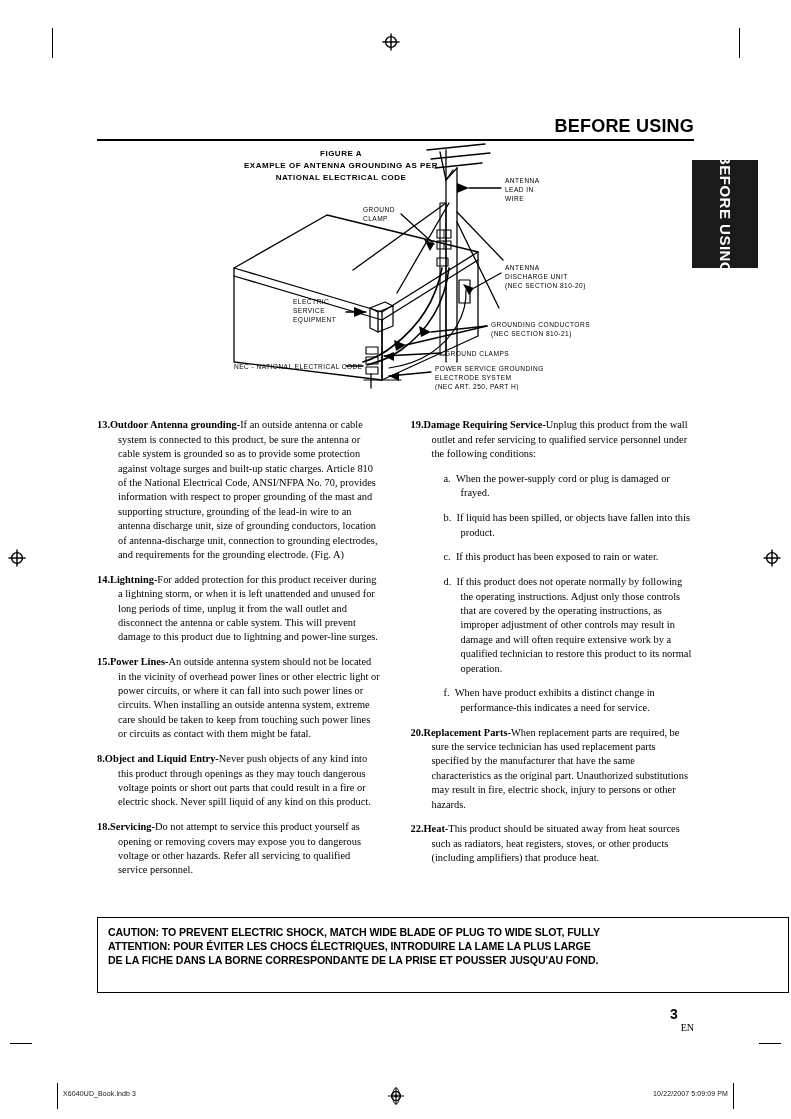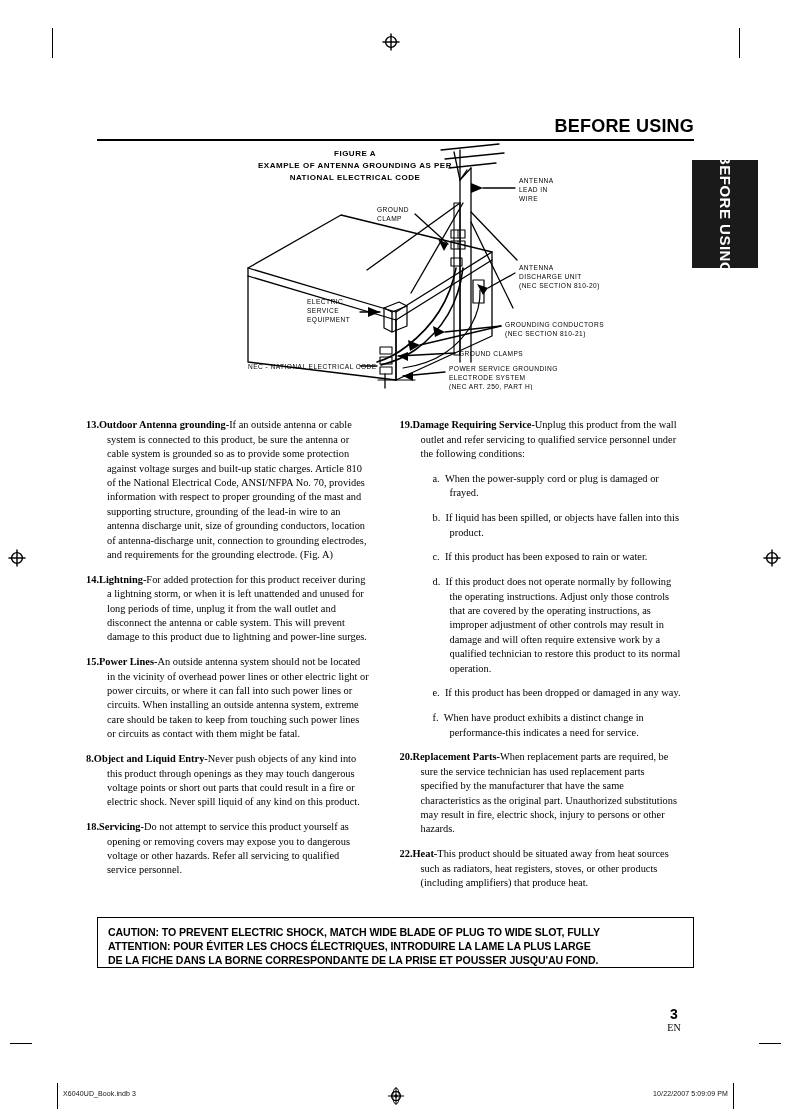--- a/index.html
+++ b/index.html
@@ -72,21 +72,21 @@
     font-weight: bold;
     font-size: 15px;
     letter-spacing: 0.5px;
     line-height: 16px;
     text-align: center;
   }
 
   
   .figure-block {
     position: absolute;
-    left: 115px;
+    left: 101px;
     top: 140px;
     width: 595px;
     height: 250px;
   }
   .figure-caption {
     position: absolute;
     left: 95px;
     top: 8px;
     width: 290px;
     text-align: center;
@@ -98,21 +98,21 @@
   }
   .fig-svg {
     position: absolute;
     left: 0;
     top: 0;
   }
 
   
   .columns {
     position: absolute;
-    left: 86px;
+    left: 97px;
     top: 408px;
     width: 597px;
     display: flex;
     gap: 30px;
   }
   .col { width: 286px; }
 
   .item {
     display: block;
     font-size: 10.4px;
@@ -137,24 +137,24 @@
   .item .sublabel {
     font-weight: normal;
   }
   .item .body-txt { font-weight: normal; }
 
   
   .caution-box {
     position: absolute;
     left: 97px;
     top: 917px;
-    width: 597px;
+    width: 692px;
     border: 1.6px solid #000;
     box-sizing: border-box;
-    padding: 7px 10px 0 10px;
+    padding: 7px 10px 25px 10px;
   }
   .caution-line {
     font-family: "Liberation Sans", sans-serif;
     font-weight: bold;
     font-size: 10.6px;
     line-height: 14px;
     letter-spacing: -0.1px;
   }
 
   
@@ -168,20 +168,21 @@
   .page-number .pn {
     font-family: "Liberation Sans", sans-serif;
     font-weight: bold;
     font-size: 14px;
     line-height: 15px;
   }
   .page-number .lang {
     font-family: "Liberation Serif", serif;
     font-size: 10px;
     line-height: 12px;
+    text-align: right;
   }
 
   .imprint {
     position: absolute;
     font-family: "Liberation Sans", sans-serif;
     font-size: 7px;
     color: #111;
     letter-spacing: 0.1px;
   }
   .imprint-left  { left: 63px;  top: 1090px; }
@@ -367,21 +368,20 @@
       <p class="item"><span class="num">15.</span><span class="term">Power Lines-</span><span class="body-txt">An outside antenna system should not be located in the vicinity of overhead power lines or other electric light or power circuits, or where it can fall into such power lines or circuits. When installing an outside antenna system, extreme care should be taken to keep from touching such power lines or circuits as contact with them might be fatal.</span></p>
       <p class="item"><span class="num">8.</span><span class="term">Object and Liquid Entry-</span><span class="body-txt">Never push objects of any kind into this product through openings as they may touch dangerous voltage points or short out parts that could result in a fire or electric shock. Never spill liquid of any kind on this product.</span></p>
       <p class="item"><span class="num">18.</span><span class="term">Servicing-</span><span class="body-txt">Do not attempt to service this product yourself as opening or removing covers may expose you to dangerous voltage or other hazards. Refer all servicing to qualified service personnel.</span></p>
     </div>
   <div class="col" id="right-column">
       <p class="item"><span class="num">19.</span><span class="term">Damage Requiring Service-</span><span class="body-txt">Unplug this product from the wall outlet and refer servicing to qualified service personnel under the following conditions:</span></p>
       <p class="item sub"><span class="sublabel">a.&nbsp;&nbsp;</span><span class="body-txt">When the power-supply cord or plug is damaged or frayed.</span></p>
       <p class="item sub"><span class="sublabel">b.&nbsp;&nbsp;</span><span class="body-txt">If liquid has been spilled, or objects have fallen into this product.</span></p>
       <p class="item sub"><span class="sublabel">c.&nbsp;&nbsp;</span><span class="body-txt">If this product has been exposed to rain or water.</span></p>
       <p class="item sub"><span class="sublabel">d.&nbsp;&nbsp;</span><span class="body-txt">If this product does not operate normally by following the operating instructions. Adjust only those controls that are covered by the operating instructions, as improper adjustment of other controls may result in damage and will often require extensive work by a qualified technician to restore this product to its normal operation.</span></p>
-      <p class="item sub"><span class="sublabel">e.&nbsp;&nbsp;</span><span class="body-txt">If this product has been dropped or damaged in any way.</span></p>
       <p class="item sub"><span class="sublabel">f.&nbsp;&nbsp;</span><span class="body-txt">When have product exhibits a distinct change in performance-this indicates a need for service.</span></p>
       <p class="item"><span class="num">20.</span><span class="term">Replacement Parts-</span><span class="body-txt">When replacement parts are required, be sure the service technician has used replacement parts specified by the manufacturer that have the same characteristics as the original part. Unauthorized substitutions may result in fire, electric shock, injury to persons or other hazards.</span></p>
       <p class="item"><span class="num">22.</span><span class="term">Heat-</span><span class="body-txt">This product should be situated away from heat sources such as radiators, heat registers, stoves, or other products (including amplifiers) that produce heat.</span></p>
     </div>
 </div>
 
 <div class="caution-box">
   <div class="caution-line">CAUTION: TO PREVENT ELECTRIC SHOCK, MATCH WIDE BLADE OF PLUG TO WIDE SLOT, FULLY</div>
   <div class="caution-line">ATTENTION: POUR ÉVITER LES CHOCS ÉLECTRIQUES, INTRODUIRE LA LAME LA PLUS LARGE</div>
   <div class="caution-line">DE LA FICHE DANS LA BORNE CORRESPONDANTE DE LA PRISE ET POUSSER JUSQU'AU FOND.</div>

